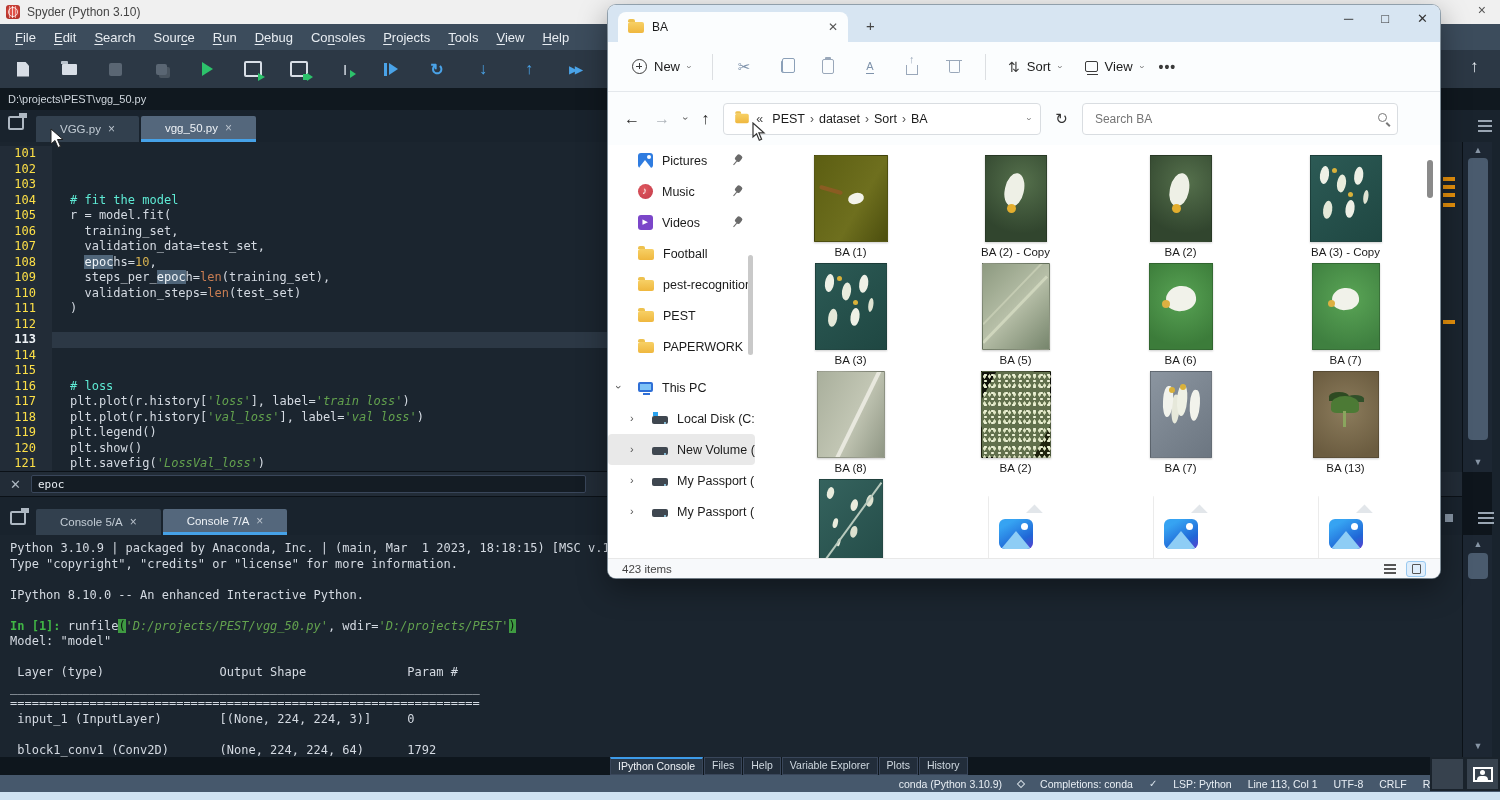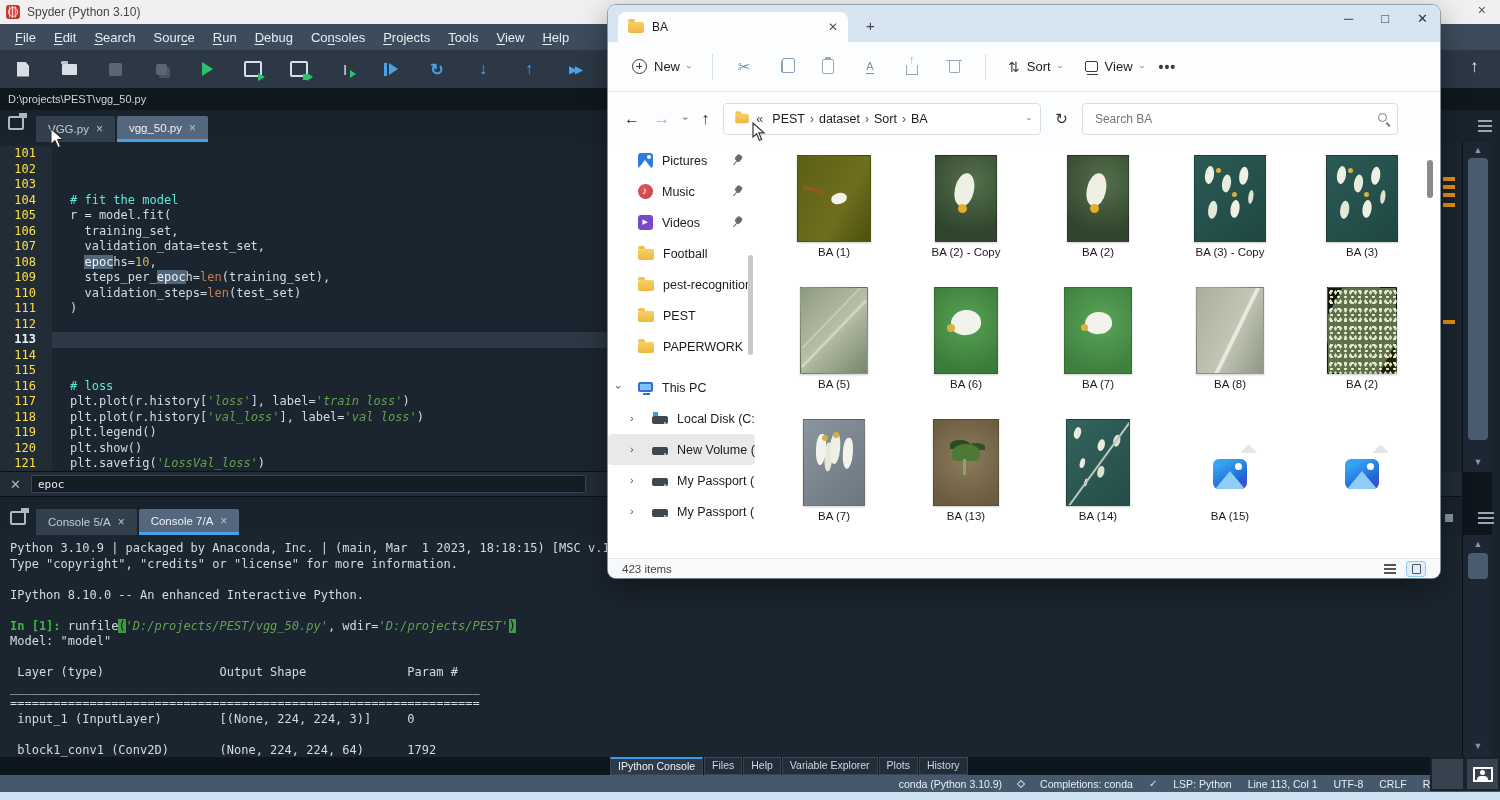--- a/index.html
+++ b/index.html
@@ -46,21 +46,21 @@
   .ic-stop{color:#3d9be9;font-size:15px}
   .ic-stop::before{content:"\25A0"}
   #tb-up-arrow{position:absolute;left:1470px;top:57px;color:#e8edf2;font-size:17px;font-weight:bold}
 
   #sp-pathbar{position:absolute;left:0;top:88px;width:1500px;height:22px;background:#10181f;color:#cfd6dd;font-size:11px;display:flex;align-items:center;padding-left:8px}
 
   
   #editor-tabrow{position:absolute;left:0;top:110px;width:1500px;height:32px;background:#19232d;display:flex;align-items:flex-end;gap:2px;padding-left:36px}
   .browse-tabs{position:absolute;left:8px;top:6px;width:16px;height:14px;border:2px solid #aeb8c2;border-radius:2px}
   .browse-tabs::before{content:"";position:absolute;top:-5px;right:-5px;width:8px;height:5px;background:#aeb8c2}
-  .etab{height:26px;display:flex;align-items:center;gap:7px;padding:0 12px;background:#32404e;color:#c3ccd5;font-size:11.5px;border-radius:2px 2px 0 0}
+  .etab{height:26px;display:flex;align-items:center;gap:7px;padding:0 24px;background:#32404e;color:#c3ccd5;font-size:11.5px;border-radius:2px 2px 0 0}
   .etab.active{background:#54677c;color:#eef2f6;border-bottom:3px solid #46a2e8}
   .etab-close{font-size:12px;color:#b9c2cc}
 
   
   #editor{position:absolute;left:0;top:142px;width:1462px;height:330px;background:#1b252f;font-family:"DejaVu Sans Mono",monospace;font-size:12px;overflow:hidden;padding-top:4px;border-bottom:1px solid #0b1117}
   .cl{display:flex;height:15.5px;line-height:15.5px;white-space:pre}
   .cl.cur{background:#2c3845}
   .ln{width:52px;min-width:52px;text-align:right;padding-right:16px;color:#fde047;background:#222c37}
   .cl.cur .ln{color:#eef3f7;font-weight:bold}
   .lc{color:#d4dae2;padding-left:18px}
@@ -183,21 +183,21 @@
   .pin{position:absolute;right:12px;top:9px;width:12px;height:12px;transform:rotate(40deg)}
   .pin::before{content:"";position:absolute;left:3px;top:0;width:6px;height:7px;background:#6a6a6a;border-radius:2px}
   .pin::after{content:"";position:absolute;left:5.5px;top:7px;width:1.5px;height:5px;background:#6a6a6a}
   .expander{position:absolute;left:9px;top:9px;font-size:11px;color:#555}
   .expander.open{transform:rotate(90deg)}
   .drv-row{padding-left:44px}
   .drv-row .expander{left:22px}
   #sb-scroll{position:absolute;left:140px;top:250px;width:5px;height:100px;background:#c9c9c9;border-radius:3px}
 
   
-  #ex-grid{position:absolute;left:160px;top:140px;width:660px;height:413px;overflow:hidden;display:grid;grid-template-columns:repeat(5,1fr);grid-auto-rows:108px;row-gap:24px;padding-top:8px}
+  #ex-grid{position:absolute;left:160px;top:140px;width:660px;height:413px;overflow:hidden;display:grid;grid-template-columns:repeat(4,1fr);grid-auto-rows:108px;row-gap:0;padding-top:8px}
   .cell{display:flex;flex-direction:column;align-items:center;justify-content:flex-end;gap:4px}
   .flabel{font-size:11.5px;color:#1b1b1b;height:15px;white-space:nowrap}
   .thumb{position:relative;height:87px;border:1px solid rgba(0,0,0,.18);box-shadow:0 1px 2px rgba(0,0,0,.2);overflow:hidden}
   .thumb::before,.thumb::after{content:"";position:absolute}
   .t-olive{width:74px;background:linear-gradient(120deg,#5c5e12,#6e6f1e 60%,#4c4e0e)}
   .t-olive::before{left:46%;top:44%;width:16px;height:11px;background:#f3f3ea;border-radius:50%;transform:rotate(-14deg)}
   .t-olive::after{left:6%;top:38%;width:24px;height:4px;background:#8a5c22;border-radius:2px;transform:rotate(16deg)}
   .t-macro{width:62px;background:radial-gradient(circle at 60% 30%,#55704c,#31452e 75%)}
   .t-macro::before{left:32%;top:20%;width:19px;height:33px;background:#eef0e6;border-radius:50% 50% 45% 45%;transform:rotate(12deg)}
   .t-macro::after{left:36%;top:56%;width:9px;height:9px;background:#e3ae2e;border-radius:50%}

